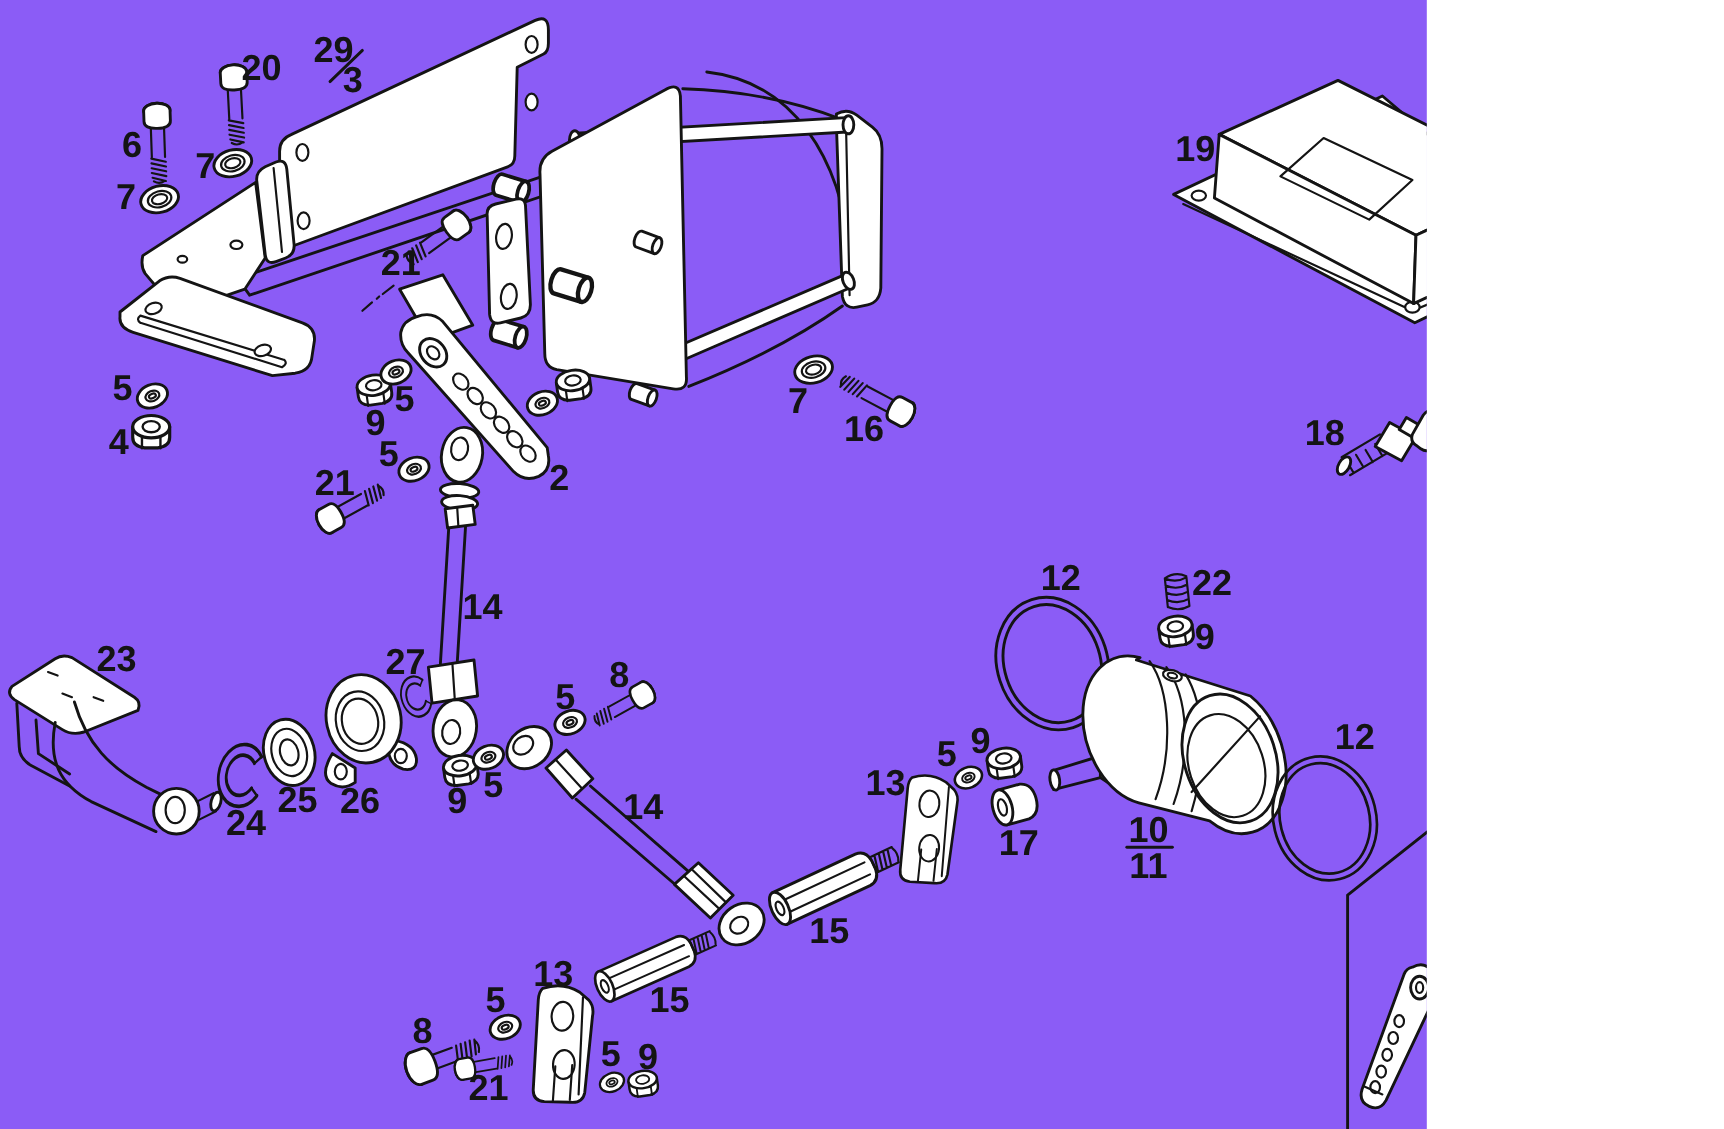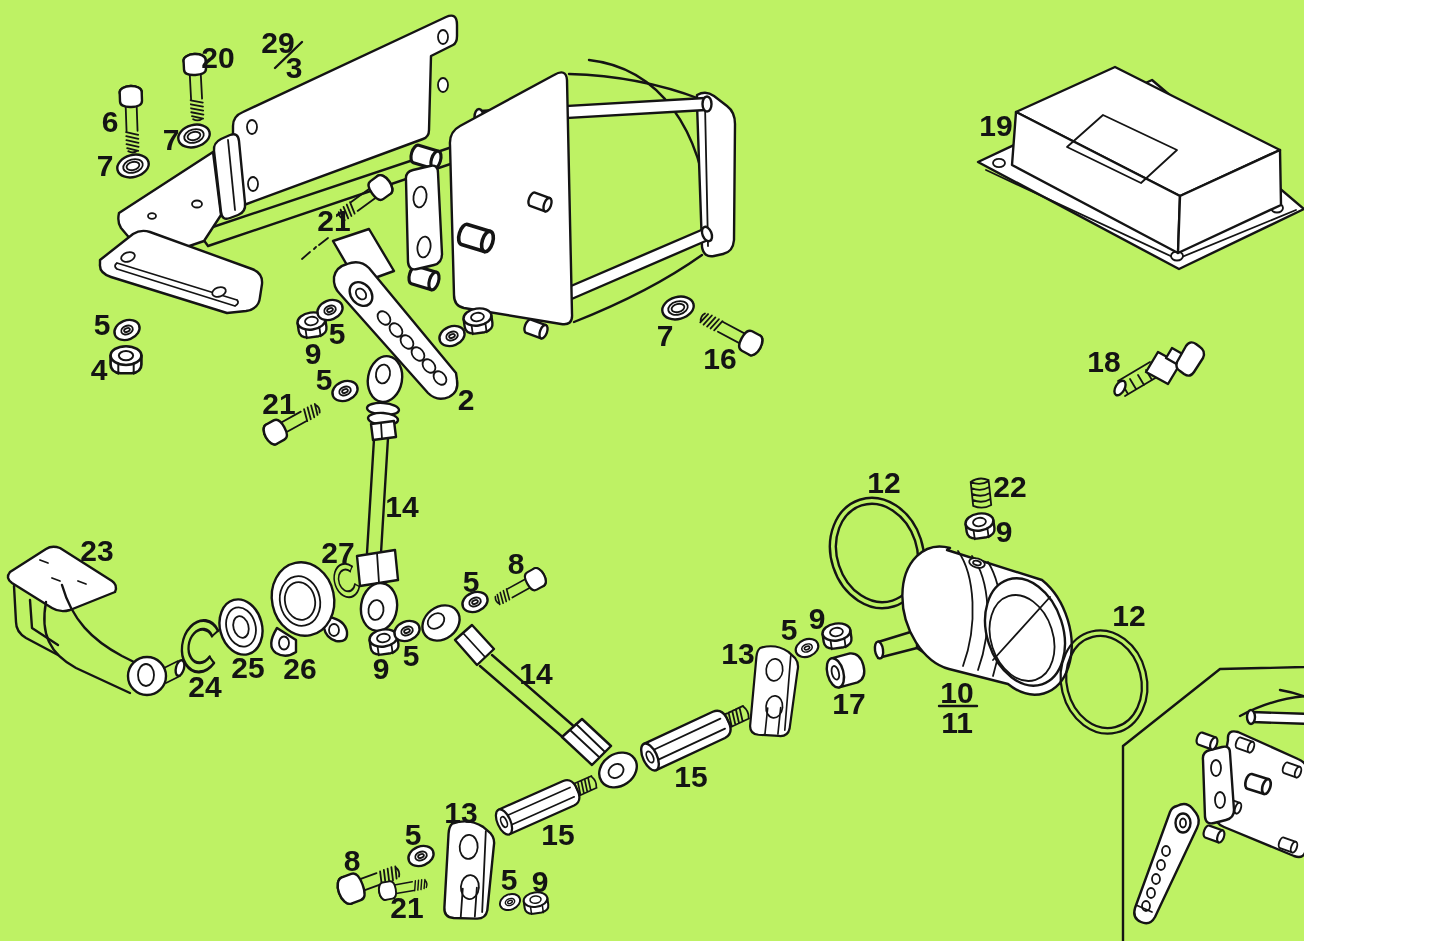--- a/index.html
+++ b/index.html
@@ -1,16 +1,16 @@
 <!DOCTYPE html>
 <html><head>
 <meta charset="utf-8">
 <style>
   html,body{margin:0;padding:0;background:#ffffff;}
-  .stage{width:1304px;height:941px;position:relative;background:#bef264;overflow:hidden;}
+  .stage{width:1189px;height:941px;position:relative;background:#8b5cf6;overflow:hidden;}
   svg{display:block;}
   
   .ln{fill:none;stroke:#141414;stroke-width:2.4;stroke-linecap:round;stroke-linejoin:round;}
   .fw{fill:#ffffff;stroke:#141414;stroke-width:2.4;stroke-linecap:round;stroke-linejoin:round;}
   .fn{fill:none;stroke:#141414;stroke-width:1.8;stroke-linecap:round;stroke-linejoin:round;}
   .hw{fill:#ffffff;stroke:#141414;stroke-width:1.8;stroke-linecap:round;stroke-linejoin:round;}
   .callout{font-family:"Liberation Sans","DejaVu Sans",sans-serif;font-weight:bold;font-size:30px;
            fill:#141414;text-anchor:middle;dominant-baseline:central;}
 </style>
 </head>

